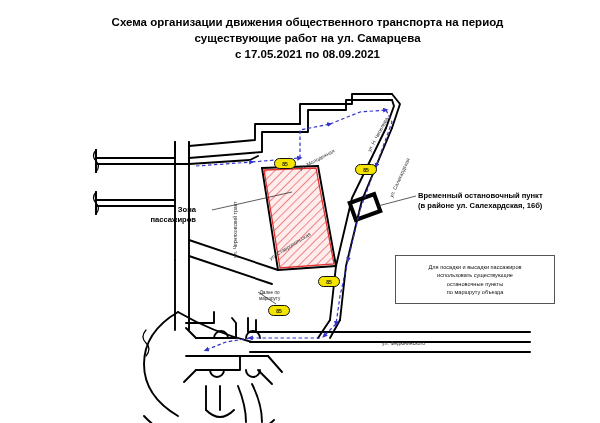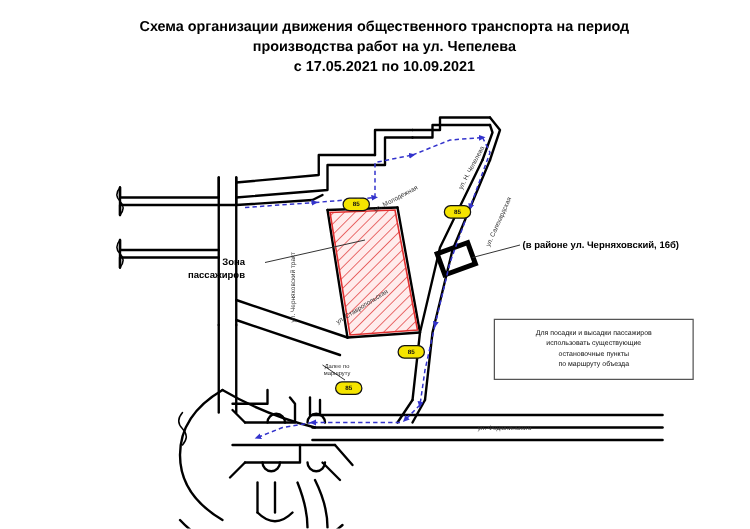--- a/index.html
+++ b/index.html
@@ -55,22 +55,22 @@
     box-sizing:border-box;
   }
 </style>
 </head>
 <body>
 
 <div id="page">
 
   <div id="title">
     <div>Схема организации движения общественного транспорта на период</div>
-    <div>производства работ на ул. Чепелева</div>
-    <div>с 17.05.2021 по 10.09.2021</div>
+    <div>существующие работ на ул. Самарцева</div>
+    <div>с 17.05.2021 по 08.09.2021</div>
   </div>
 
   <div id="map">
     <svg width="600" height="343" viewBox="0 0 600 343" xmlns="http://www.w3.org/2000/svg">
 
       <defs>
         <pattern id="hatch" width="6" height="6" patternTransform="rotate(45)" patternUnits="userSpaceOnUse">
           <rect width="6" height="6" fill="#ffecec"></rect>
           <line x1="0" y1="0" x2="0" y2="6" stroke="#e03030" stroke-width="1.1"></line>
         </pattern>
@@ -191,21 +191,22 @@
 
     </svg>
   </div>
 
   <div class="callout" id="zone-label">
     <div>Зона</div>
     <div>пассажиров</div>
   </div>
 
   <div class="callout" id="temp-label">
-    <div>(в районе ул. Черняховский, 16б)</div>
+    <div>Временный остановочный пункт</div>
+    <div>(в районе ул. Салехардская, 16б)</div>
   </div>
 
   <div id="note-box">
     <div>Для посадки и высадки пассажиров</div>
     <div>использовать существующие</div>
     <div>остановочные пункты</div>
     <div>по маршруту объезда</div>
   </div>
 
   <div id="further-label">

